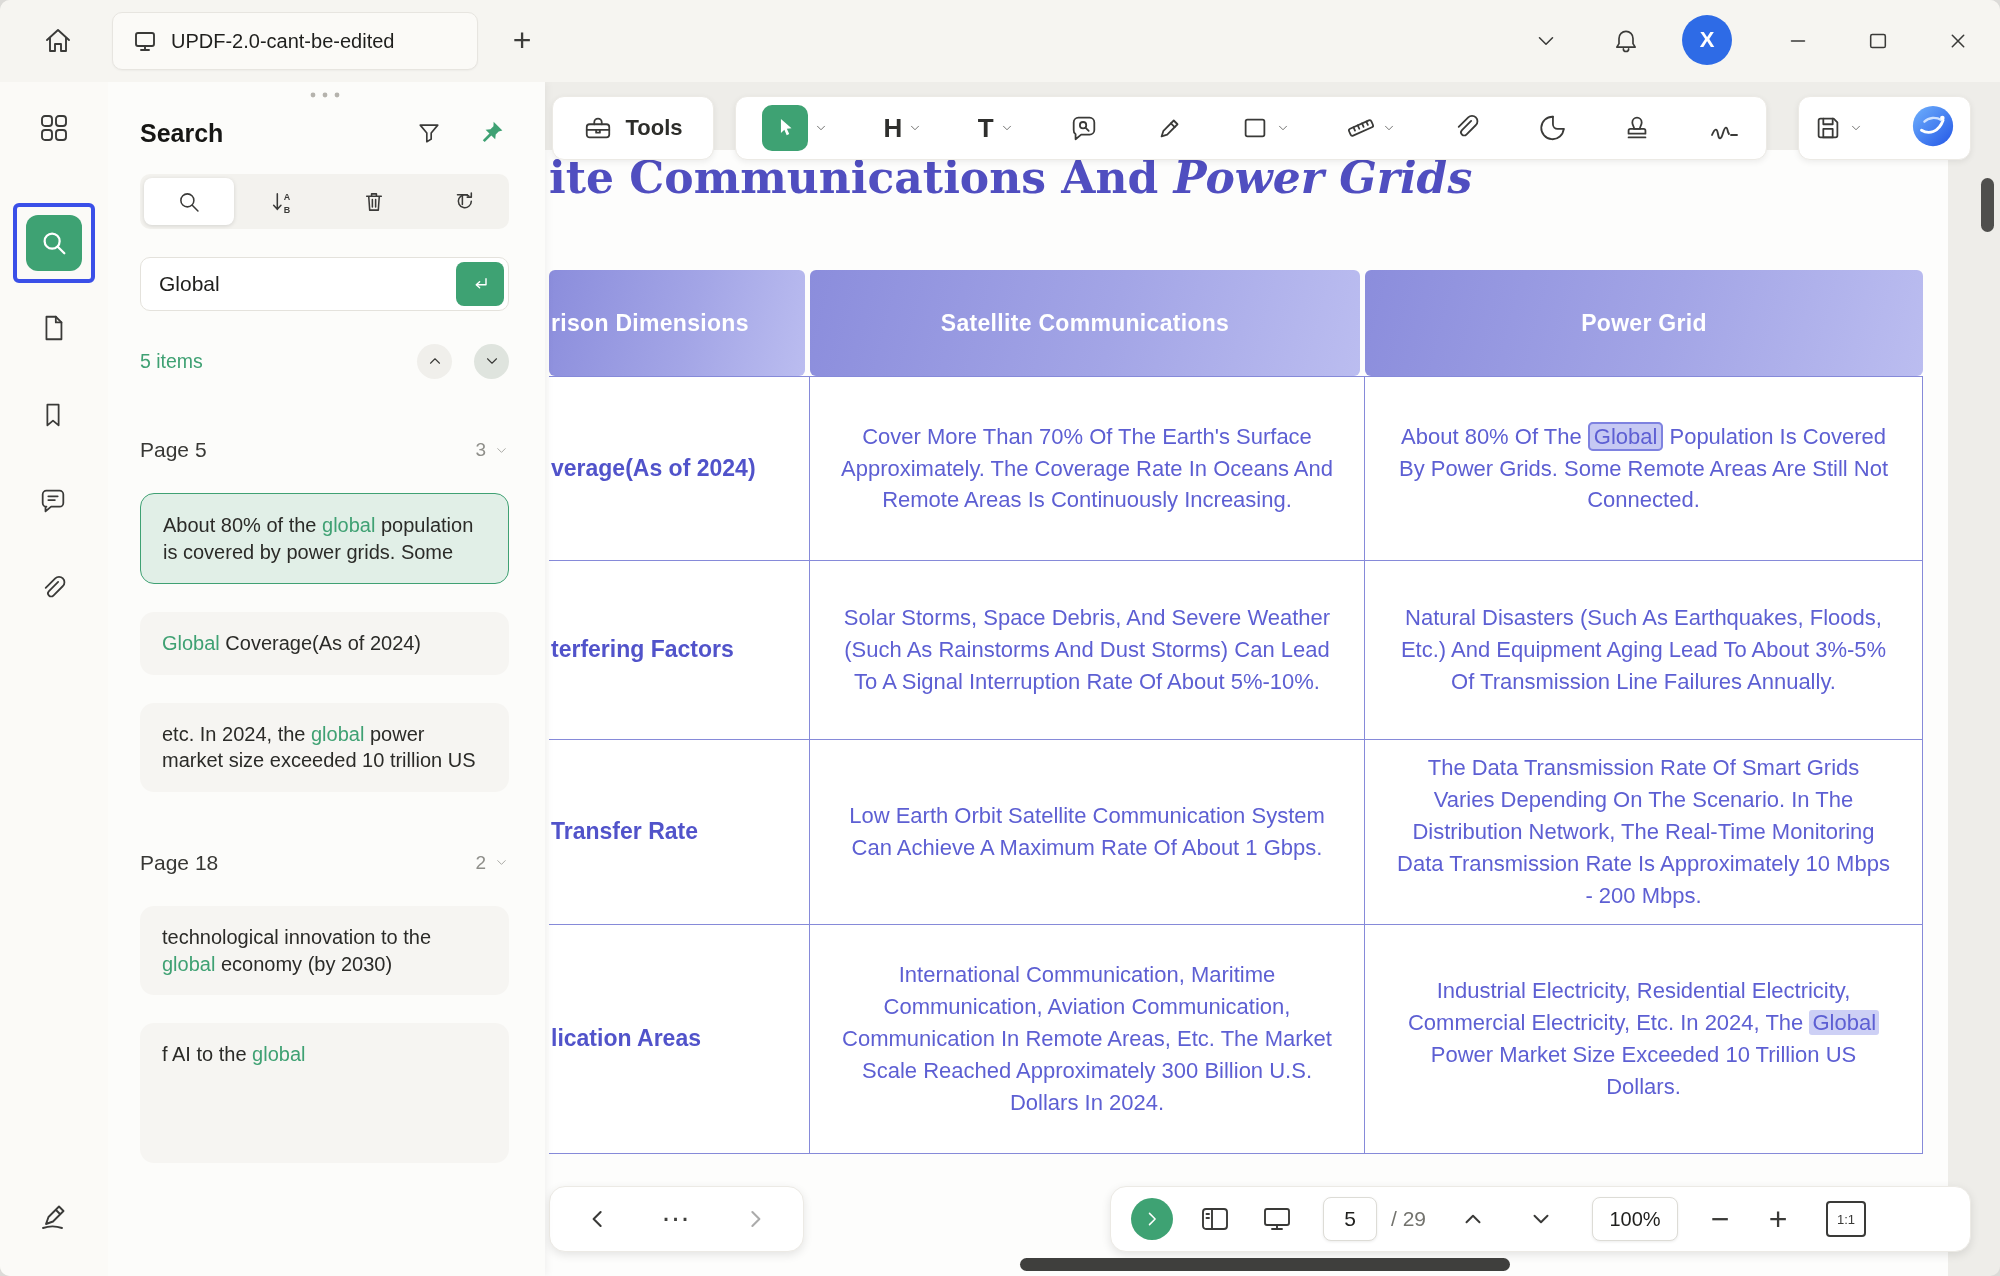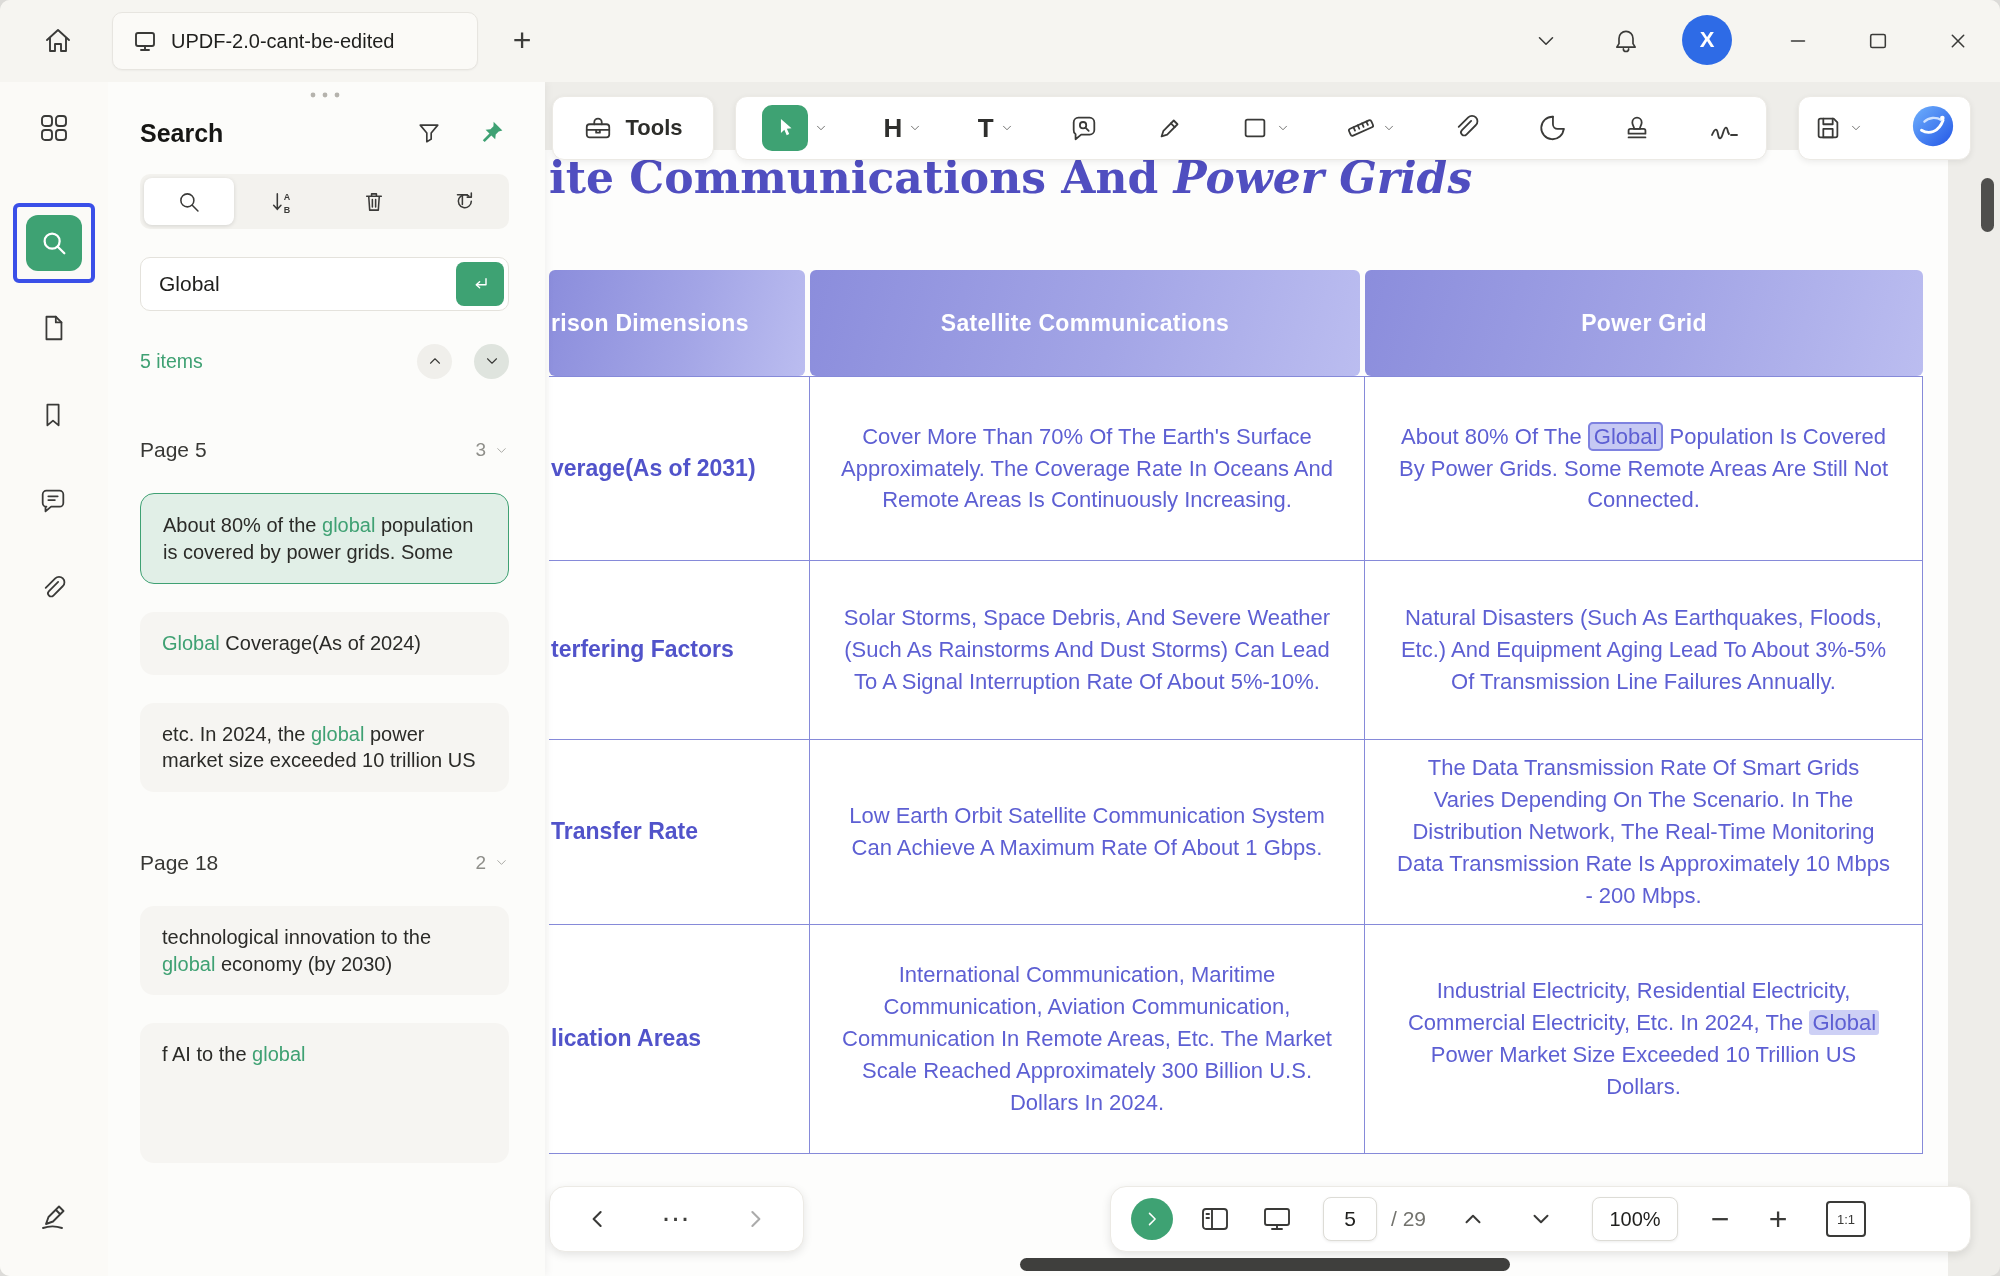--- a/index.html
+++ b/index.html
@@ -109,21 +109,21 @@
 
 <div class="screen">
 
   <div class="doc-page">
     <div class="doc-title"><span>ite Communications And </span><span class="it">Power Grids</span></div>
     <div class="doc-table">
         <div class="th c0">rison Dimensions</div>
         <div class="th c1">Satellite Communications</div>
         <div class="th c2">Power Grid</div>
         <div class="td dim r0 c0">
-          <span class="td-text">verage(As of 2031)</span>
+          <span class="td-text">verage(As of 2024)</span>
         </div>
         <div class="td r0 c1">
           <span class="td-text"><span>Cover More Than 70% Of The Earth's Surface Approximately. The Coverage Rate In Oceans And Remote Areas Is Continuously Increasing.</span></span>
         </div>
         <div class="td r0 c2">
           <span class="td-text"><span>About 80% Of The </span><span class="hl-box">Global</span><span> Population Is Covered By Power Grids. Some Remote Areas Are Still Not Connected.</span></span>
         </div>
         <div class="td dim r1 c0">
           <span class="td-text">terfering Factors</span>
         </div>

